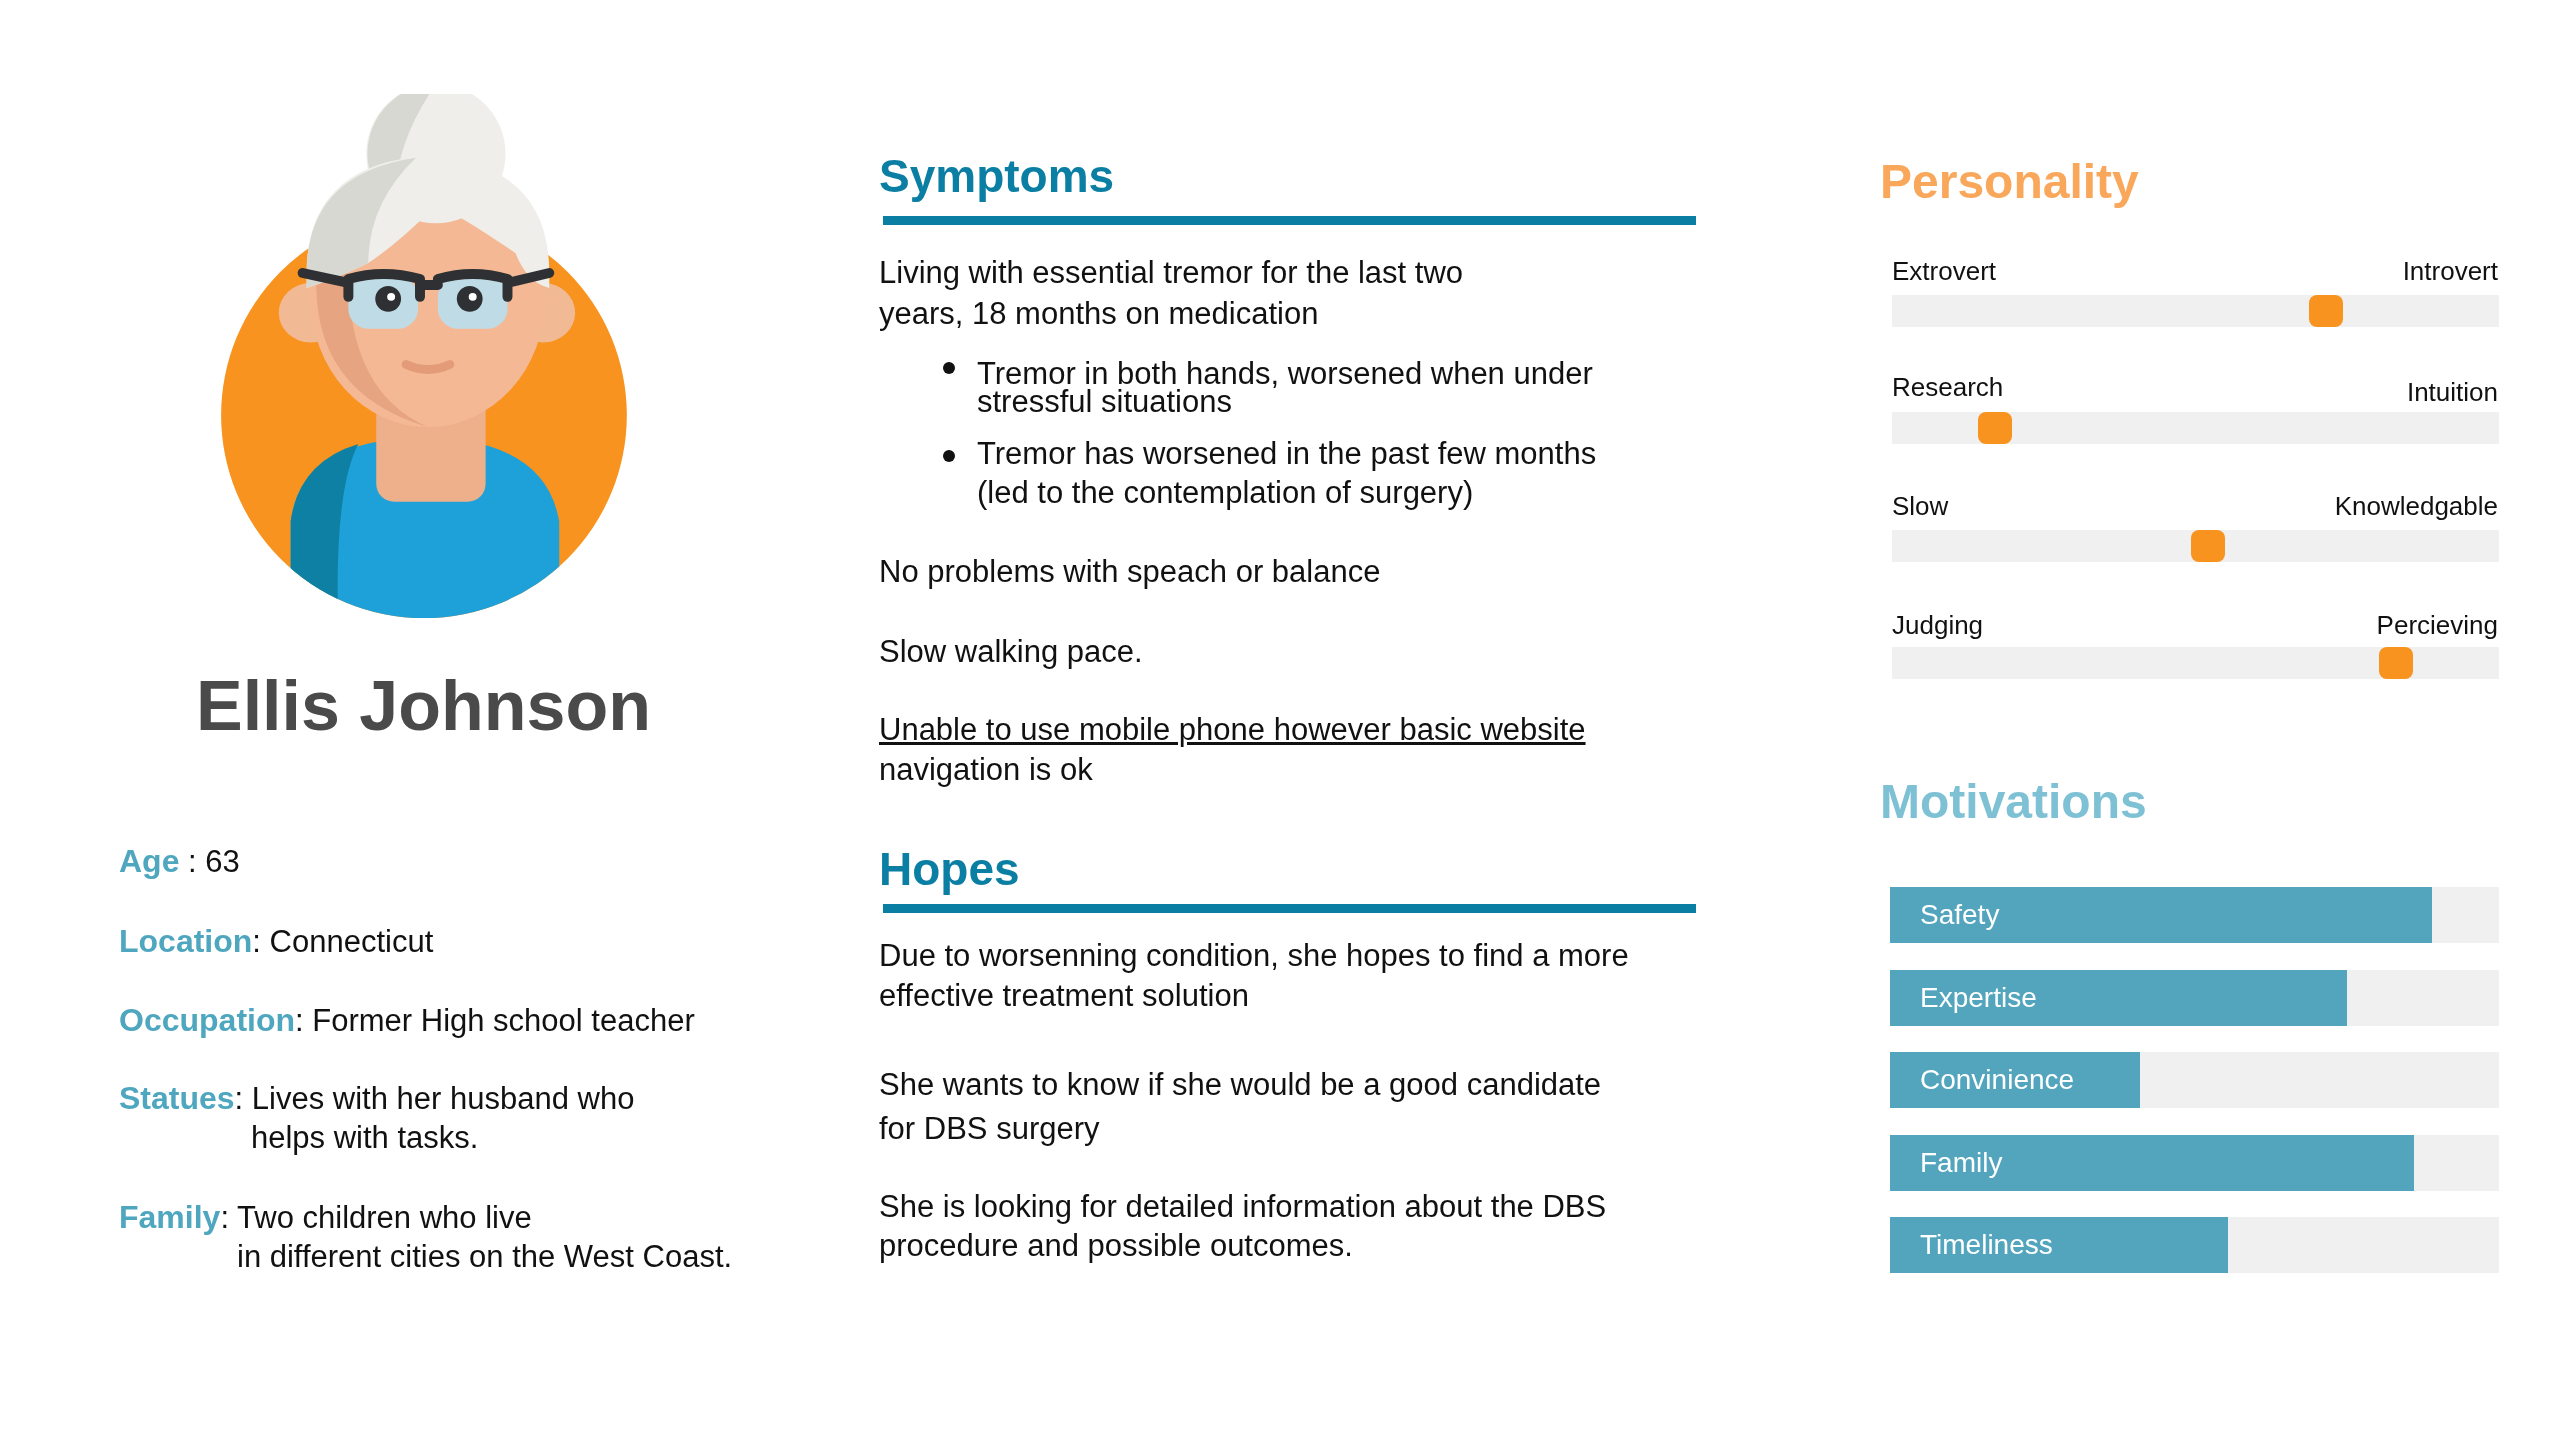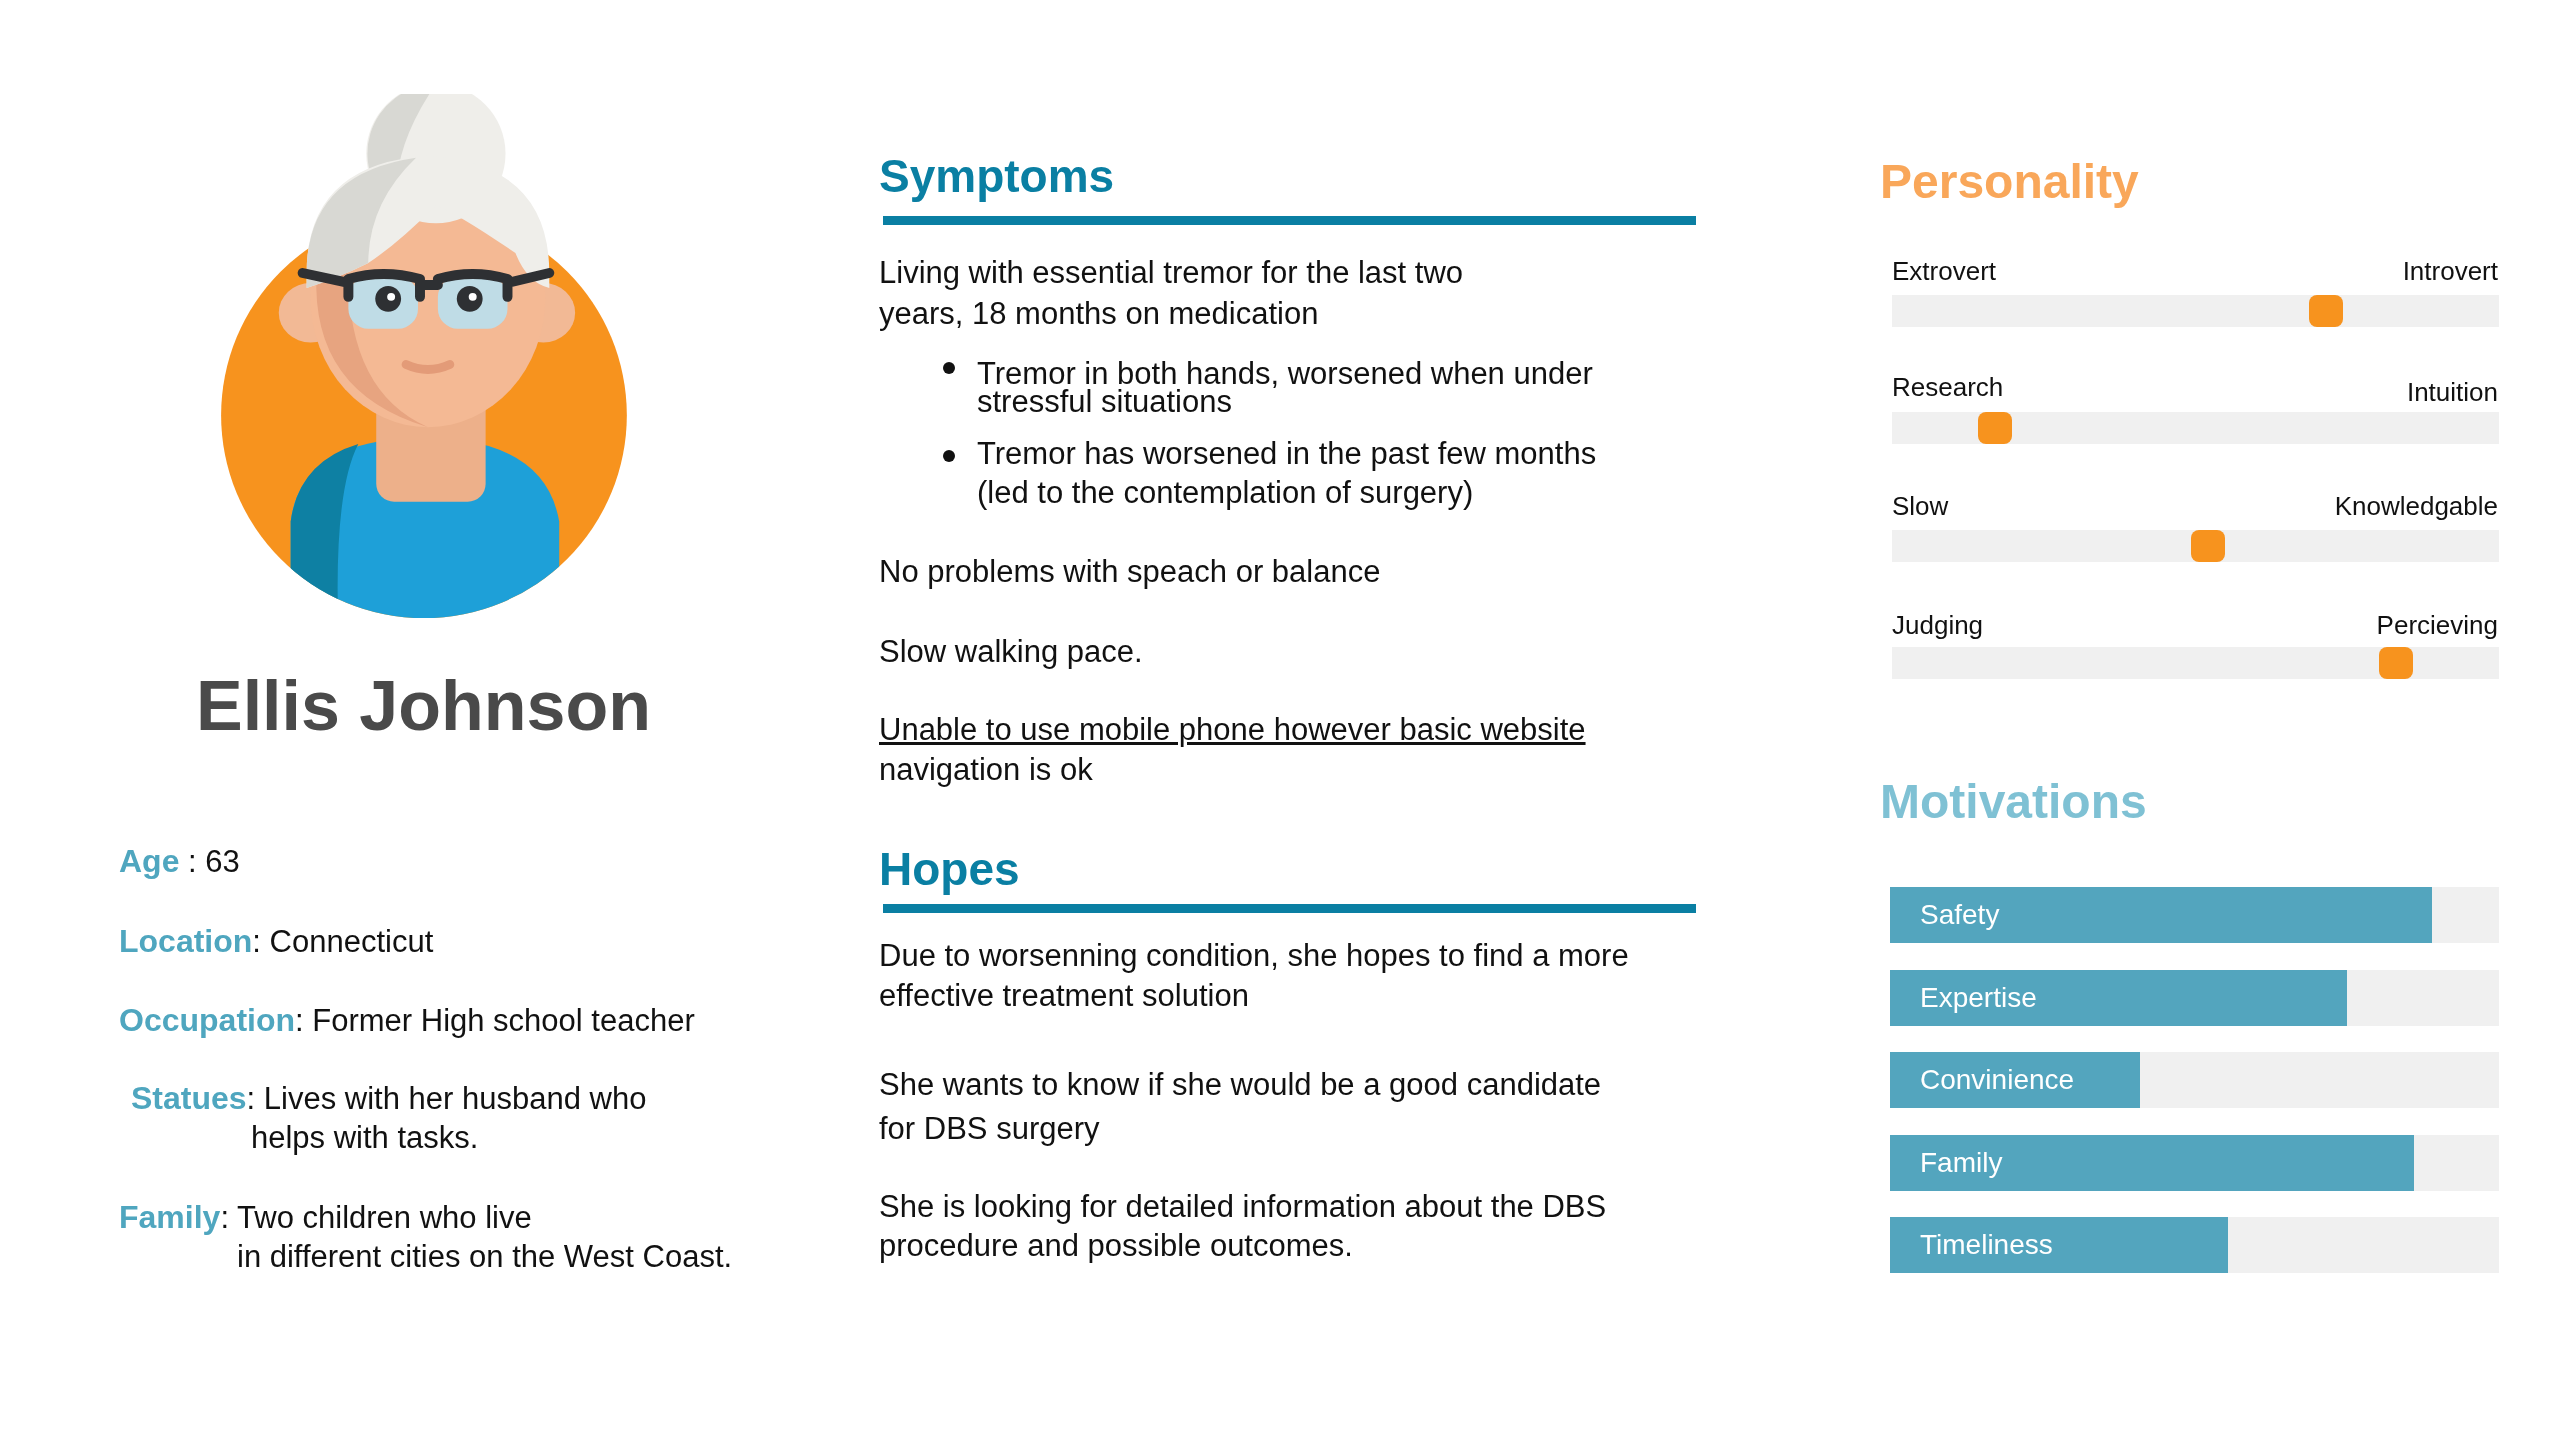--- a/index.html
+++ b/index.html
@@ -78,21 +78,21 @@
 
   <path d="M208 272 Q230 282 252 272" stroke="#E39B78" stroke-width="9" fill="none" stroke-linecap="round"></path>
 </svg>
 
 <div class="abs name">Ellis Johnson</div>
 
 <div id="details">
     <div class="abs info" style="top:841px;"><span class="lbl">Age</span><span> : </span><span>63</span></div>
     <div class="abs info" style="top:921px;"><span class="lbl">Location</span><span>:  </span><span>Connecticut</span></div>
     <div class="abs info" style="top:1000px;"><span class="lbl">Occupation</span><span>: </span><span>Former High school teacher</span></div>
-    <div class="abs info" style="top:1078px;margin-left:12px;"><span class="lbl">Statues</span><span>: </span><span>Lives with her husband who</span></div>
+    <div class="abs info" style="top:1078px;"><span class="lbl">Statues</span><span>: </span><span>Lives with her husband who</span></div>
     <div class="abs info" style="top:1118px; left:251px;">helps with tasks.</div>
     <div class="abs info" style="top:1197px;"><span class="lbl">Family</span><span>: </span><span>Two children who live</span></div>
     <div class="abs info" style="top:1237px; left:237px;">in different cities on the West Coast.</div>
   </div>
 
 <div class="abs h-sec" style="top:149px;">Symptoms</div>
 <div class="abs rule" style="top:216px;"></div>
 <div id="symptoms">
     <div class="abs para" style="top:253px;">Living with essential tremor for the last two</div>
     <div class="abs para" style="top:294px;">years, 18 months on medication</div>

